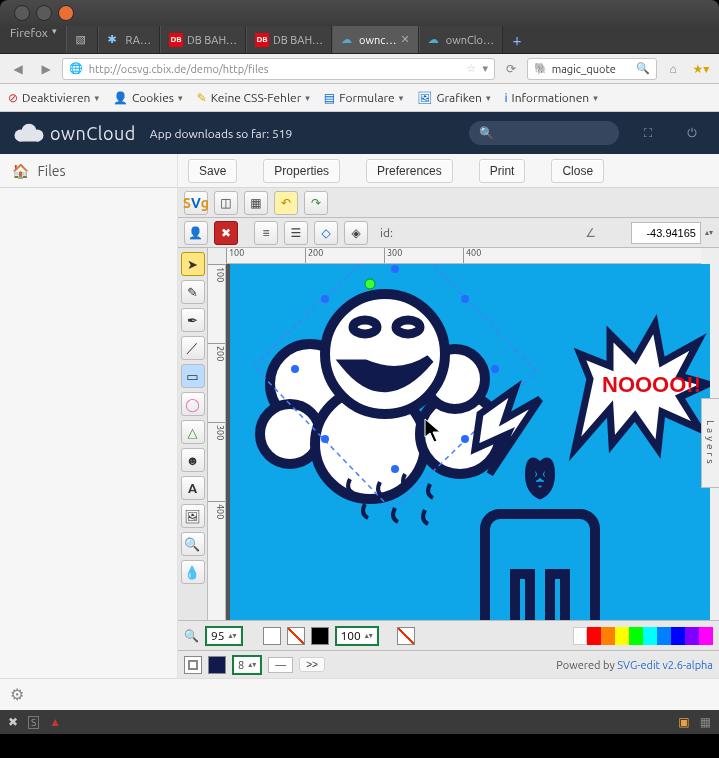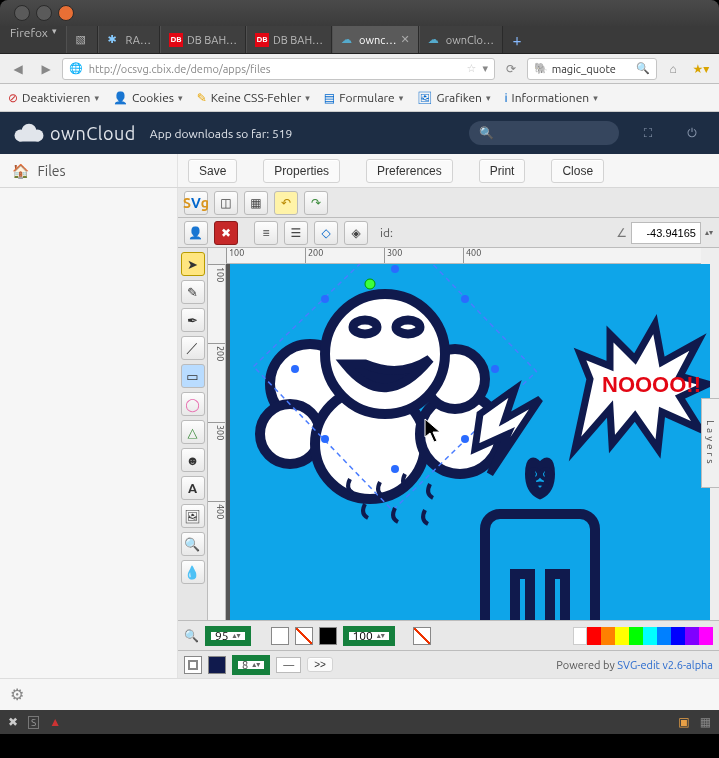--- a/index.html
+++ b/index.html
@@ -54,21 +54,21 @@
   
   .editor { flex:1; background:#eee; position:relative; overflow:hidden;}
   .ed-top { height:30px; background:#e8e8e8; border-bottom:1px solid #bcbcbc; display:flex; align-items:center; gap:6px; padding:0 6px;}
   .ed-top2 { height:30px; background:#e8e8e8; border-bottom:1px solid #bcbcbc; display:flex; align-items:center; gap:6px; padding:0 6px;}
   .tbtn { width:24px; height:24px; border:1px solid #bbb; border-radius:3px; background:linear-gradient(#fdfdfd,#e8e8e8); display:flex; align-items:center; justify-content:center; font-size:12px; color:#444; cursor:pointer;}
   .tbtn.red { background:#c62828; color:#fff; border-color:#8a1a1a;}
   .tbtn.yellow { background:#fff3a8;}
   .id-label { color:#555; margin-left:6px;}
   .id-input { width:140px; height:22px; border:1px solid #bbb; background:#fff; padding:0 6px; font-size:12px;}
   .angle-box { margin-left:auto; display:flex; align-items:center; gap:4px;}
-  .angle-input { width:70px; height:22px; border:1px solid #bbb; background:#fff; text-align:right; padding:0 4px; font-size:11px;}
+  .angle-input { width:70px; height:22px; border:1px solid #bbb; background:#fff; text-align:right; padding:0 4px; font-size:11px;margin-left:31px;}
 
   .ed-body { display:flex; height:calc(100% - 30px - 30px - 30px - 28px);}
   .ed-tools { width:30px; background:#e6e6e6; border-right:1px solid #bcbcbc; display:flex; flex-direction:column; align-items:center; padding:4px 0; gap:4px;}
   .tool { width:24px; height:24px; border:1px solid #bbb; border-radius:3px; background:linear-gradient(#fdfdfd,#e8e8e8); display:flex; align-items:center; justify-content:center; font-size:13px; color:#333; cursor:pointer;}
   .tool.sel { background:#ffe680; border-color:#b89b00;}
   
   
   .canvas-wrap { flex:1; position:relative; overflow:hidden; background:#eee;}
   .ruler-h { position:absolute; top:0; left:18px; right:18px; height:16px; background:#f3f3f3; border-bottom:1px solid #bbb; display:flex; font-size:9px; color:#444;}
   .ruler-h span { border-left:1px solid #999; width:79px; padding-left:2px;}
@@ -85,21 +85,21 @@
   .sw { width:14px; height:18px;}
   .powered { margin-left:auto; color:#555;}
   .powered a { color:#2a6bce;}
 
   
   .oc-footer { height:32px; background:#f6f6f6; border-top:1px solid #ddd; display:flex; align-items:center; padding:0 10px;}
   .oc-footer .gear { color:#888; font-size:16px;}
 
   
   .ff-status { height:24px; background:#3a3a3a; display:flex; align-items:center; padding:0 8px; gap:10px; color:#aaa;}
-  .small-num { height:20px; border:6px solid #15803d; background:#fff; display:flex; align-items:center; padding:0 4px; gap:4px;}
+  .small-num { height:20px; border:2px solid #15803d; background:#fff; display:flex; align-items:center; padding:0 4px; gap:4px;}
   .chev { font-size:8px; color:#666;}
 </style>
 </head>
 <body>
 
 <div class="titlebar">
   <span class="wbtn"></span>
   <span class="wbtn"></span>
   <span class="wbtn close"></span>
 </div>
@@ -133,21 +133,21 @@
       <span>ownClo…</span>
     </div>
   <div class="ff-newtab">+</div>
 </div>
 
 <div class="navbar">
   <div class="nav-btn">◀</div>
   <div class="nav-btn">▶</div>
   <div class="url-field">
     <span>🌐</span>
-    <span>http://ocsvg.cbix.de/demo/apps/files</span>
+    <span>http://ocsvg.cbix.de/demo/http/files</span>
     <span class="star">☆</span>
     <span class="url-dd">▾</span>
   </div>
   <div class="nav-btn">⟳</div>
   <div class="search-box">
     <span>🐘</span>
     <span>magic_quote</span>
     <span style="margin-left:auto;color:#888">🔍</span>
   </div>
   <div class="nav-btn">⌂</div>

